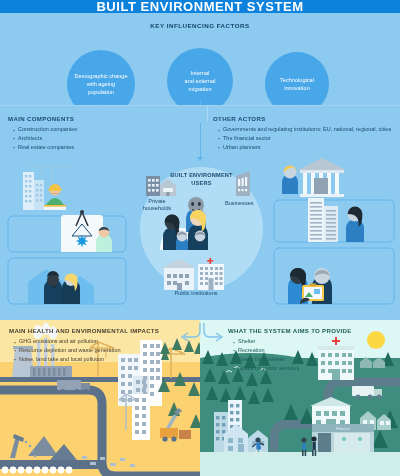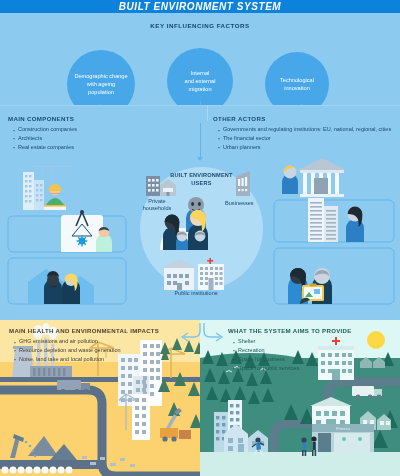--- a/index.html
+++ b/index.html
@@ -14,21 +14,21 @@
     background:#8ccaf0;
   }
 
   
   .titlebar{
     position:absolute;left:0;top:0;width:400px;height:13px;
     background:#0d82dd;
     display:flex;align-items:center;justify-content:center;
   }
   .titlebar span{
-    color:#ffffff;font-size:10px;font-weight:bold;letter-spacing:.55px;font-style:italic;
+    color:#ffffff;font-size:13px;font-weight:bold;letter-spacing:.55px;
   }
 
   
   .factors-band{
     position:absolute;left:0;top:13px;width:400px;height:92px;
     background:#8ccaf0;
   }
   .factors-title{
     position:absolute;left:0;top:9px;width:400px;text-align:center;
     color:#17466b;font-size:6.2px;font-weight:bold;letter-spacing:.5px;

